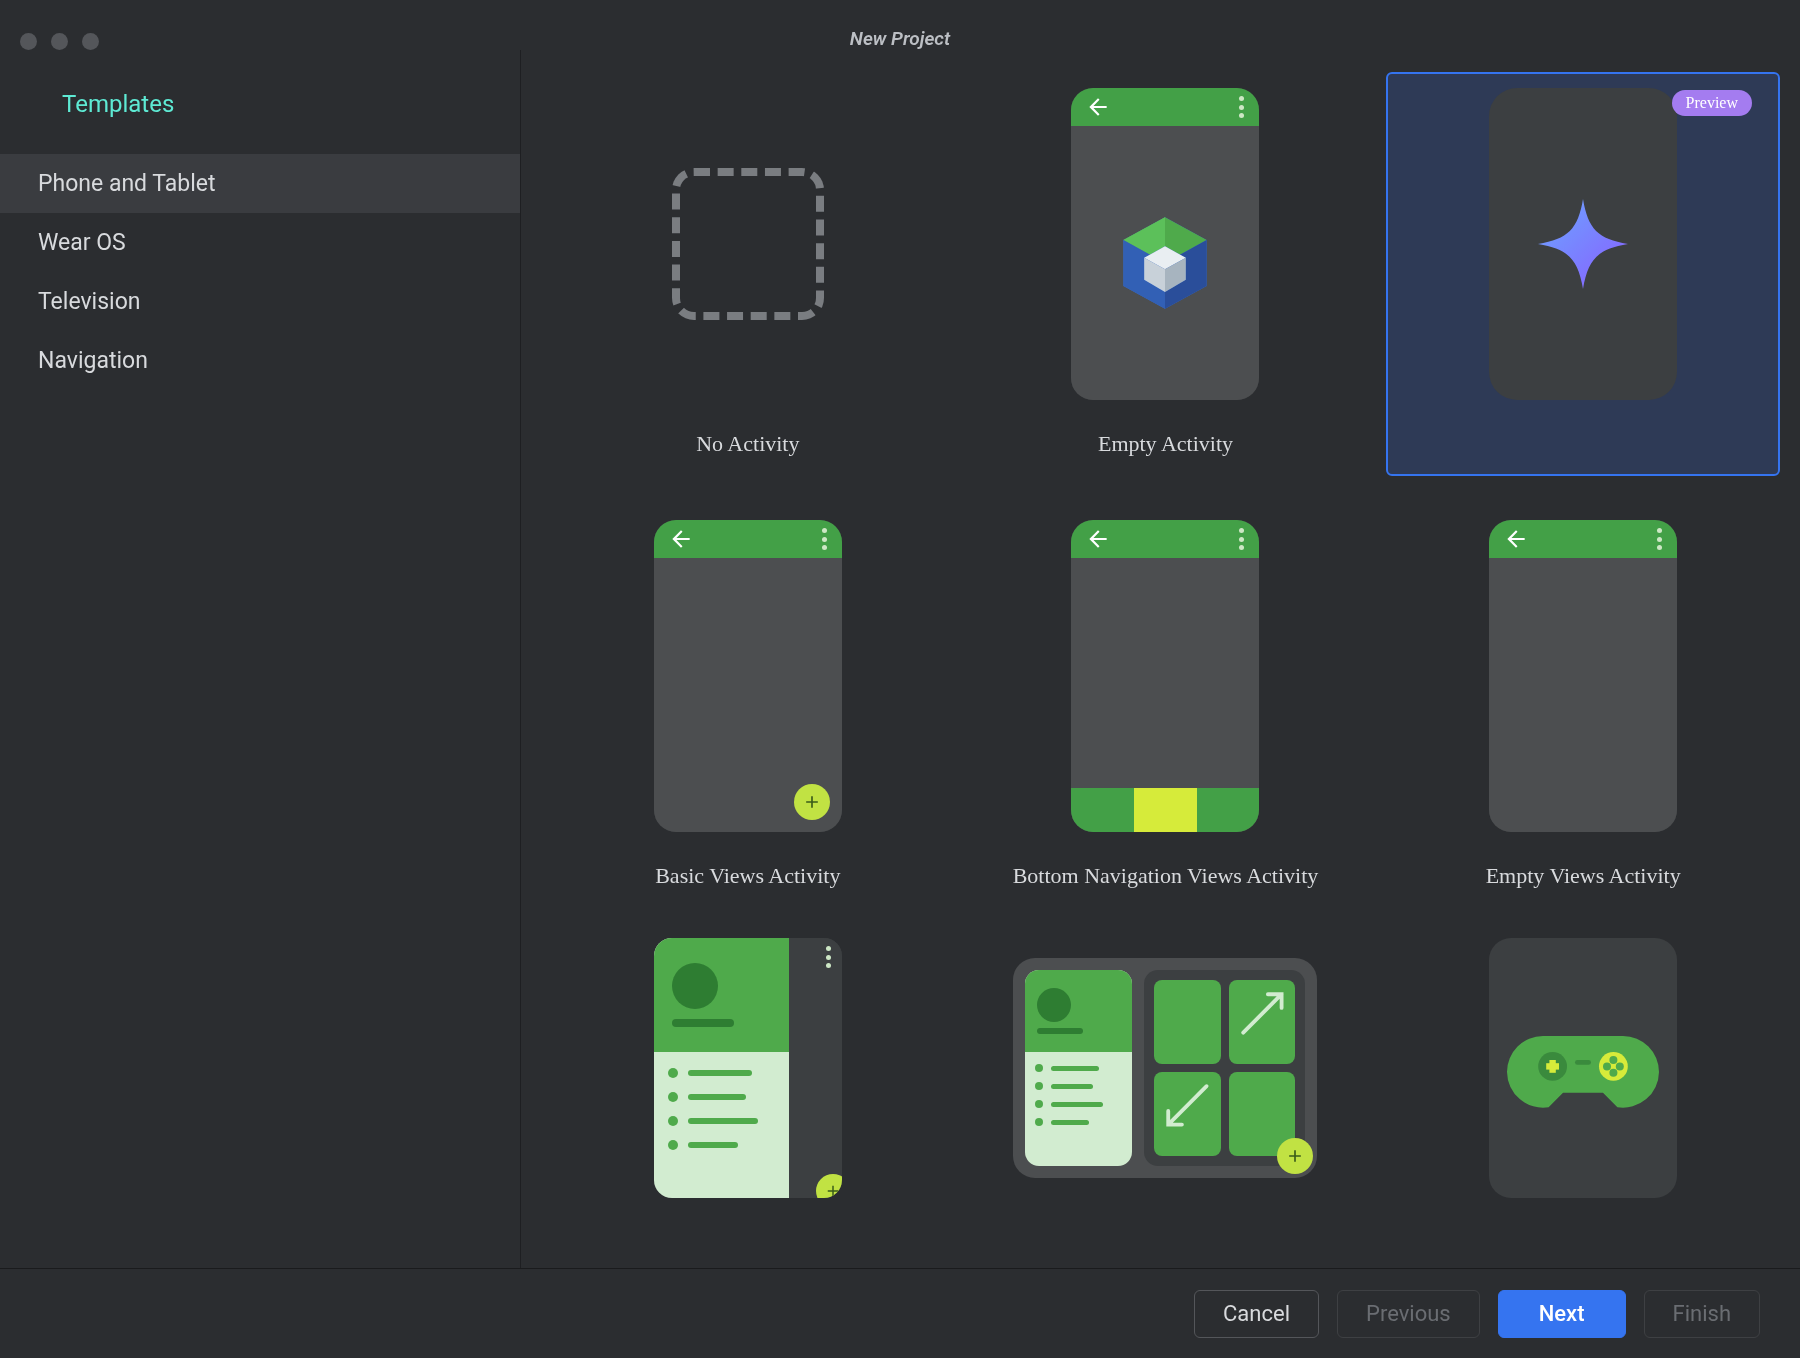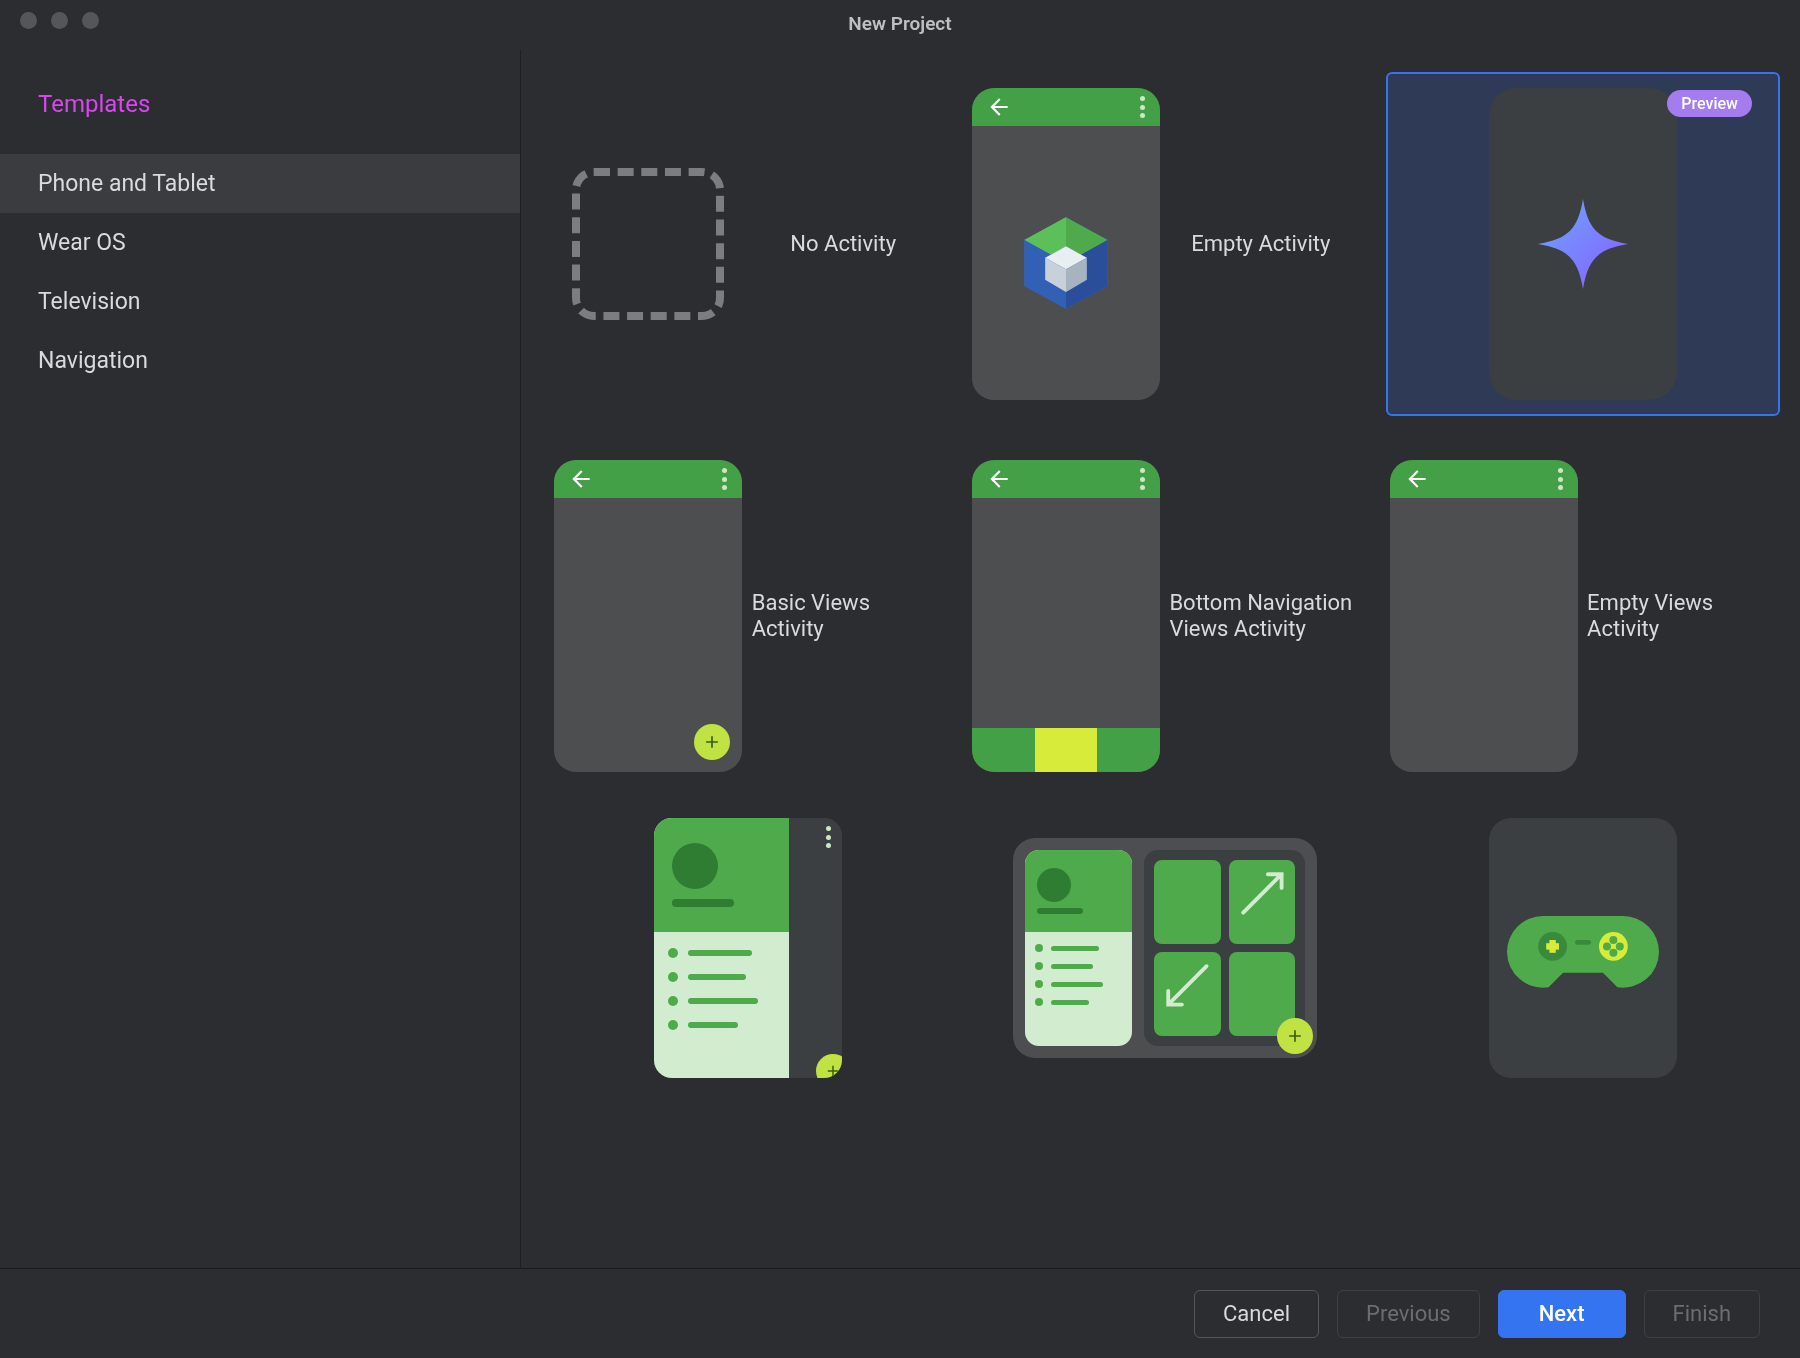--- a/index.html
+++ b/index.html
@@ -20,41 +20,43 @@
   *{box-sizing:border-box;}
   html,body{margin:0;padding:0;height:100%;}
   body{
     width:1800px;height:1358px;
     font-family:-apple-system,BlinkMacSystemFont,"Segoe UI",Roboto,sans-serif;
     background:var(--bg2);color:var(--text);
     overflow:hidden;user-select:none;
     display:flex;flex-direction:column;
   }
   .titlebar{
-    height:50px;display:flex;align-items:flex-start;
-    padding:12px 20px;position:relative;flex:none;
+    height:50px;display:flex;align-items:flex-end;
+    padding:0 20px;position:relative;flex:none;
     background:var(--bg);
+    font-style:italic;
   }
   .traffic{display:flex;gap:14px;}
   .tdot{width:17px;height:17px;border-radius:50%;background:#54565a;}
   .title{position:absolute;left:50%;transform:translateX(-50%);font-weight:600;font-size:19px;color:#bcbfc4;}
   .body{flex:1;display:flex;min-height:0;background:var(--bg);}
   .sidebar{width:520px;flex:none;display:flex;flex-direction:column;padding-top:40px;}
-  .side-heading{font-size:24px;color:#d946ef;padding:0 38px 36px;}
+  .side-heading{font-size:24px;color:#5eead4;padding:0 38px 36px;margin-left:24px;}
   .side-item{font-size:23px;color:#d8dadd;padding:16px 38px;cursor:pointer;}
   .side-item.selected{background:#3a3c40;}
   .main{flex:1;position:relative;overflow:hidden;border-left:1px solid #1e1f22;}
   .scroll{position:absolute;inset:0;overflow-y:auto;padding:22px 20px 0 30px;}
   .scroll::-webkit-scrollbar{width:14px;}
   .scroll::-webkit-scrollbar-thumb{background:#4f5155;border-radius:8px;}
   .grid{display:grid;grid-template-columns:repeat(3,1fr);gap:28px 24px;padding-bottom:30px;}
   .tpl{
-    display:flex;flex-direction:row;align-items:center;
+    display:flex;flex-direction:column;align-items:center;
     border-radius:6px;position:relative;cursor:pointer;
     border:2px solid transparent;
+    font-family:Liberation Serif, serif;
   }
   .tpl.selected{border-color:var(--accent);background:#2e3a56;}
   .thumb{
     width:100%;height:340px;display:flex;align-items:center;justify-content:center;
     position:relative;
   }
   .tlabel{height:60px;display:flex;align-items:center;justify-content:center;width:100%;font-size:22px;color:#d8dadd;text-align:left;line-height:1.2;padding:0 8px;}
   .tpl.selected .tlabel{background:#394769;border-bottom-left-radius:4px;border-bottom-right-radius:4px;height:54px;}
   .badge{position:absolute;top:16px;right:26px;background:var(--purple);color:#fff;font-size:16px;padding:4px 14px;border-radius:999px;font-weight:500;}
   .phone{width:188px;height:312px;border-radius:22px;background:var(--darkphone);overflow:hidden;position:relative;display:flex;flex-direction:column;}

